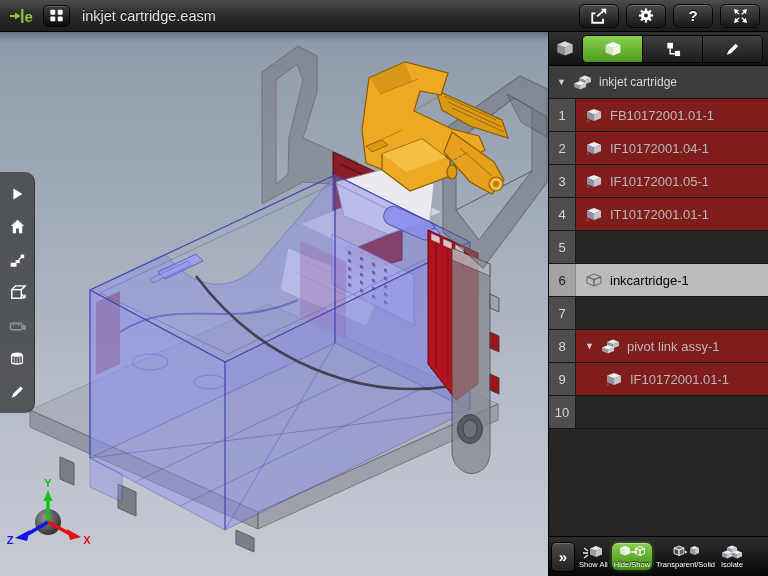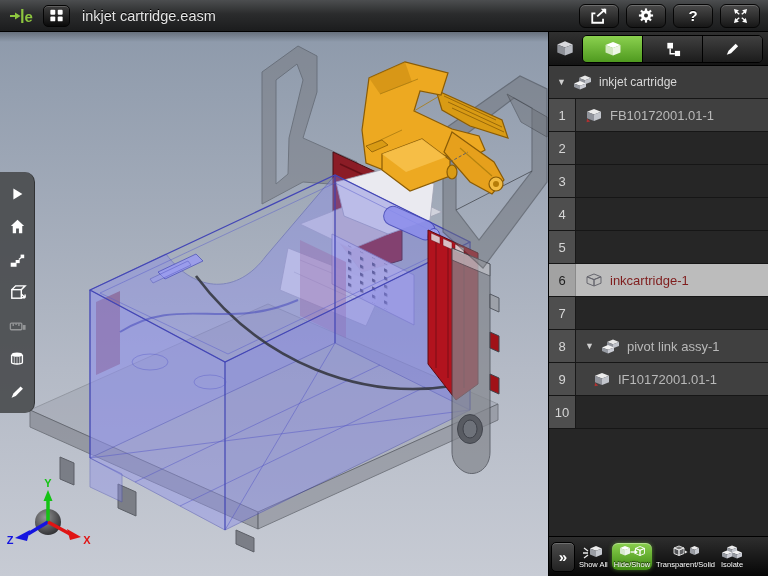--- a/index.html
+++ b/index.html
@@ -41,27 +41,27 @@
   .segbtn:last-child{border-right:none;}
   .segbtn.active{background:linear-gradient(#8bd14f,#4f9a1f);}
   .tree{flex:1;overflow:hidden;display:flex;flex-direction:column;background:#262626;}
   .troot{height:33px;flex:0 0 33px;background:#3c3c3c;border-bottom:1px solid #161616;
     display:flex;align-items:center;gap:7px;padding-left:8px;box-sizing:border-box;}
   .troot .disc{color:#cfcfcf;font-size:9px;width:10px;}
   .troot .tlabel{color:#d8d8d8;font-size:12px;}
   .trow{height:33px;flex:0 0 33px;display:flex;border-bottom:1px solid #161616;box-sizing:border-box;}
   .tnum{width:26px;flex:0 0 26px;background:#4e4e4e;border-right:1px solid #181818;color:#d6d6d6;
     font-size:13px;display:flex;align-items:center;justify-content:center;}
-  .tbody{flex:1;background:#404040;display:flex;align-items:center;gap:7px;padding-left:9px;}
+  .tbody{flex:1;background:#7f1d1d;display:flex;align-items:center;gap:7px;padding-left:9px;}
   .tlabel{color:#b9b9b9;font-size:13px;white-space:nowrap;}
   .trow .disc{color:#cfcfcf;font-size:9px;width:10px;}
   .trow.selected .tbody{background:#bcbcbc;}
   .trow.selected .tnum{background:#a2a2a2;color:#1d1d1d;border-right:1px solid #8a8a8a;}
-  .trow.selected .tlabel{color:#7f1d1d;text-align:right;}
-  .trow.indent1 .tbody{padding-left:17px;}
+  .trow.selected .tlabel{color:#000000;text-align:right;}
+  .trow.indent1 .tbody{padding-left:29px;}
   .picon{flex:0 0 auto;}
   .tfill{flex:1;background:#262626;}
   .pfoot{height:40px;flex:0 0 40px;background:linear-gradient(#2e2e2e,#060606);border-top:1px solid #000;
     display:flex;align-items:center;padding:0 2px;gap:2px;box-sizing:border-box;}
   .expbtn{width:24px;height:30px;flex:0 0 24px;border:1px solid #000;border-radius:5px;
     background:linear-gradient(#4c4c4c,#222);color:#fff;font-size:15px;font-weight:bold;
     display:flex;align-items:center;justify-content:center;padding:0;box-shadow:inset 0 1px 0 rgba(255,255,255,.2);}
   .pbtn{flex:0 0 auto;border:none;background:none;padding:2px 2px 1px;border-radius:6px;
     display:flex;flex-direction:column;align-items:center;gap:1px;}
   .pbtn .plabel{font-size:7.5px;color:#fff;white-space:nowrap;text-shadow:0 -1px 1px #000;}
@@ -362,26 +362,53 @@
           <polygon points="9,1 16,3.8 9,6.6 2,3.8" fill="#ececec"></polygon>
               <polygon points="2,3.8 9,6.6 9,13 2,10.2" fill="#90939b"></polygon>
               <polygon points="9,6.6 16,3.8 16,10.2 9,13" fill="#c2c5cc"></polygon>
               <path d="M2,10.8 l3.2,2.6 l-3.6,.9 z" fill="#b23030"></path>
             </svg>
           <span class="tlabel">FB10172001.01-1</span>
           </div>
       </div>
       <div class="trow">
         <div class="tnum">2</div>
+        <div class="tbody">
+            <svg class="picon" width="18" height="15" viewBox="0 0 18 15">
+          <polygon points="9,1 16,3.8 9,6.6 2,3.8" fill="#ececec"></polygon>
+              <polygon points="2,3.8 9,6.6 9,13 2,10.2" fill="#90939b"></polygon>
+              <polygon points="9,6.6 16,3.8 16,10.2 9,13" fill="#c2c5cc"></polygon>
+              <path d="M2,10.8 l3.2,2.6 l-3.6,.9 z" fill="#b23030"></path>
+            </svg>
+          <span class="tlabel">IF10172001.04-1</span>
+          </div>
       </div>
       <div class="trow">
         <div class="tnum">3</div>
+        <div class="tbody">
+            <svg class="picon" width="18" height="15" viewBox="0 0 18 15">
+          <polygon points="9,1 16,3.8 9,6.6 2,3.8" fill="#ececec"></polygon>
+              <polygon points="2,3.8 9,6.6 9,13 2,10.2" fill="#90939b"></polygon>
+              <polygon points="9,6.6 16,3.8 16,10.2 9,13" fill="#c2c5cc"></polygon>
+              <path d="M2,10.8 l3.2,2.6 l-3.6,.9 z" fill="#b23030"></path>
+            </svg>
+          <span class="tlabel">IF10172001.05-1</span>
+          </div>
       </div>
       <div class="trow">
         <div class="tnum">4</div>
+        <div class="tbody">
+            <svg class="picon" width="18" height="15" viewBox="0 0 18 15">
+          <polygon points="9,1 16,3.8 9,6.6 2,3.8" fill="#ececec"></polygon>
+              <polygon points="2,3.8 9,6.6 9,13 2,10.2" fill="#90939b"></polygon>
+              <polygon points="9,6.6 16,3.8 16,10.2 9,13" fill="#c2c5cc"></polygon>
+              <path d="M2,10.8 l3.2,2.6 l-3.6,.9 z" fill="#b23030"></path>
+            </svg>
+          <span class="tlabel">IT10172001.01-1</span>
+          </div>
       </div>
       <div class="trow">
         <div class="tnum">5</div>
       </div>
       <div class="trow selected">
         <div class="tnum">6</div>
         <div class="tbody">
             <svg class="picon" width="18" height="15" viewBox="0 0 18 15">
           <g fill="none" stroke="#66666e" stroke-width="1">
                 <polygon points="9,1 16,3.8 9,6.6 2,3.8"></polygon>

